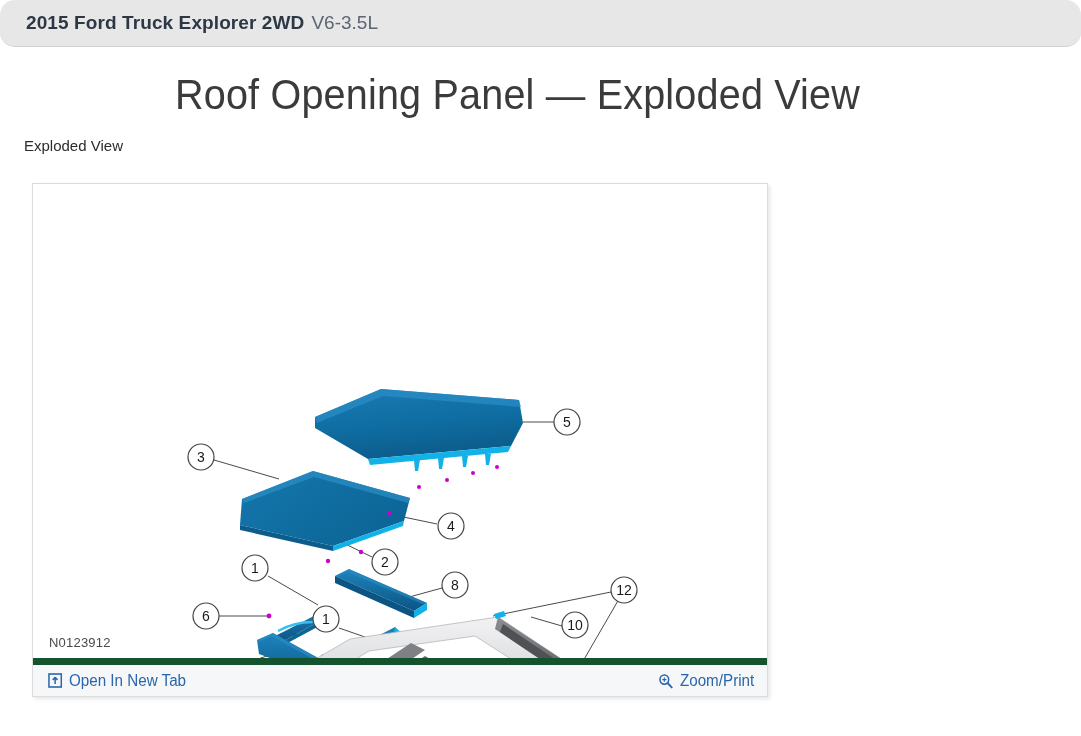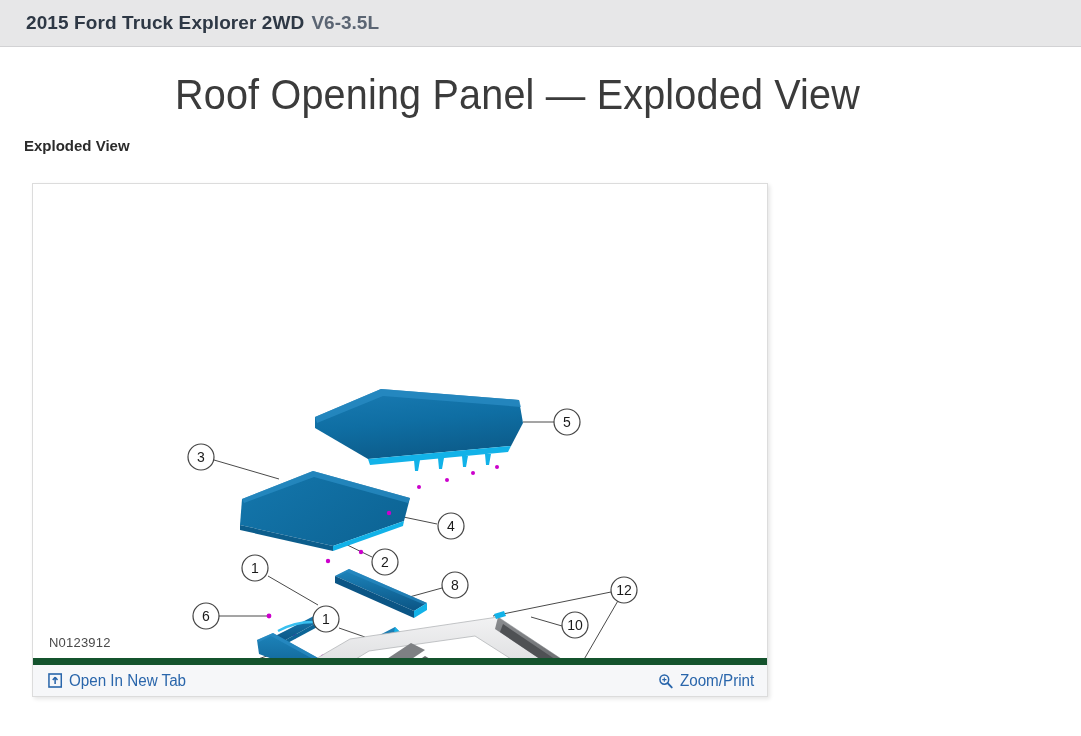--- a/index.html
+++ b/index.html
@@ -14,30 +14,31 @@
   
   .vehicle-header {
     position: absolute;
     left: 0; top: 0;
     width: 1081px; height: 47px;
     background: #e7e7e8;
     border-bottom: 1px solid #d2d2d4;
     display: flex;
     align-items: center;
     padding-left: 26px;
+    border-radius: 15px;
   }
   .vehicle-header .veh-name {
     font-size: 19px;
     font-weight: bold;
     color: #2e3845;
     letter-spacing: 0.1px;
   }
   .vehicle-header .veh-engine {
     font-size: 19px;
-    font-weight: bold;
+    font-weight: normal;
     color: #5b6573;
     margin-left: 7px;
   }
 
   
   .page-title {
     position: absolute;
     left: 0; top: 70px;
     width: 1035px;
     text-align: center;
@@ -49,21 +50,21 @@
     transform-origin: center;
     letter-spacing: 0.2px;
     white-space: nowrap;
   }
 
   
   .section-label {
     position: absolute;
     left: 24px; top: 137px;
     font-size: 15px;
-    font-weight: bold;
+    font-weight: normal;
     color: #2b2b2b;
   }
 
   
   .figure-panel {
     position: absolute;
     left: 32px; top: 183px;
     width: 736px; height: 514px;
     background: #ffffff;
     border: 1px solid #dcdcdc;

